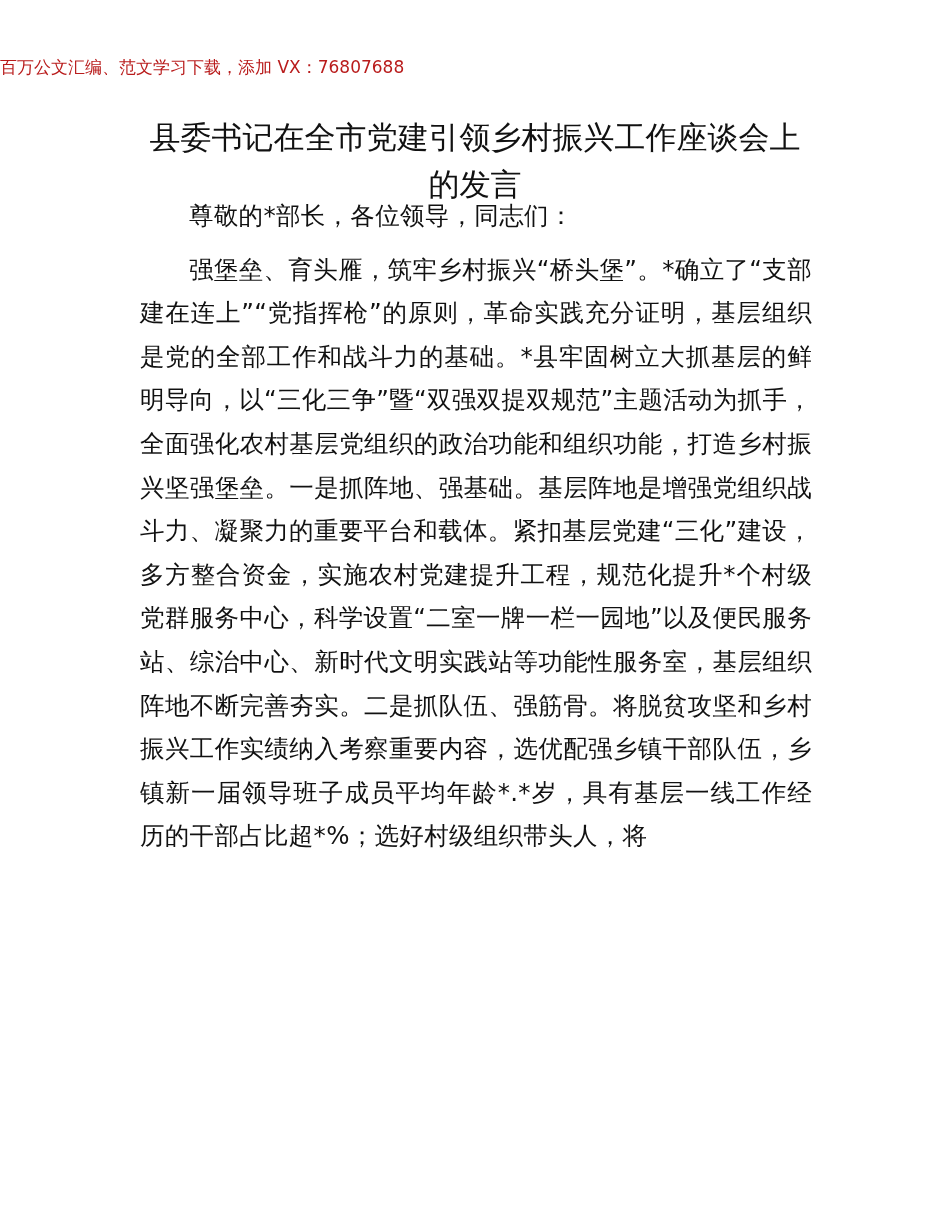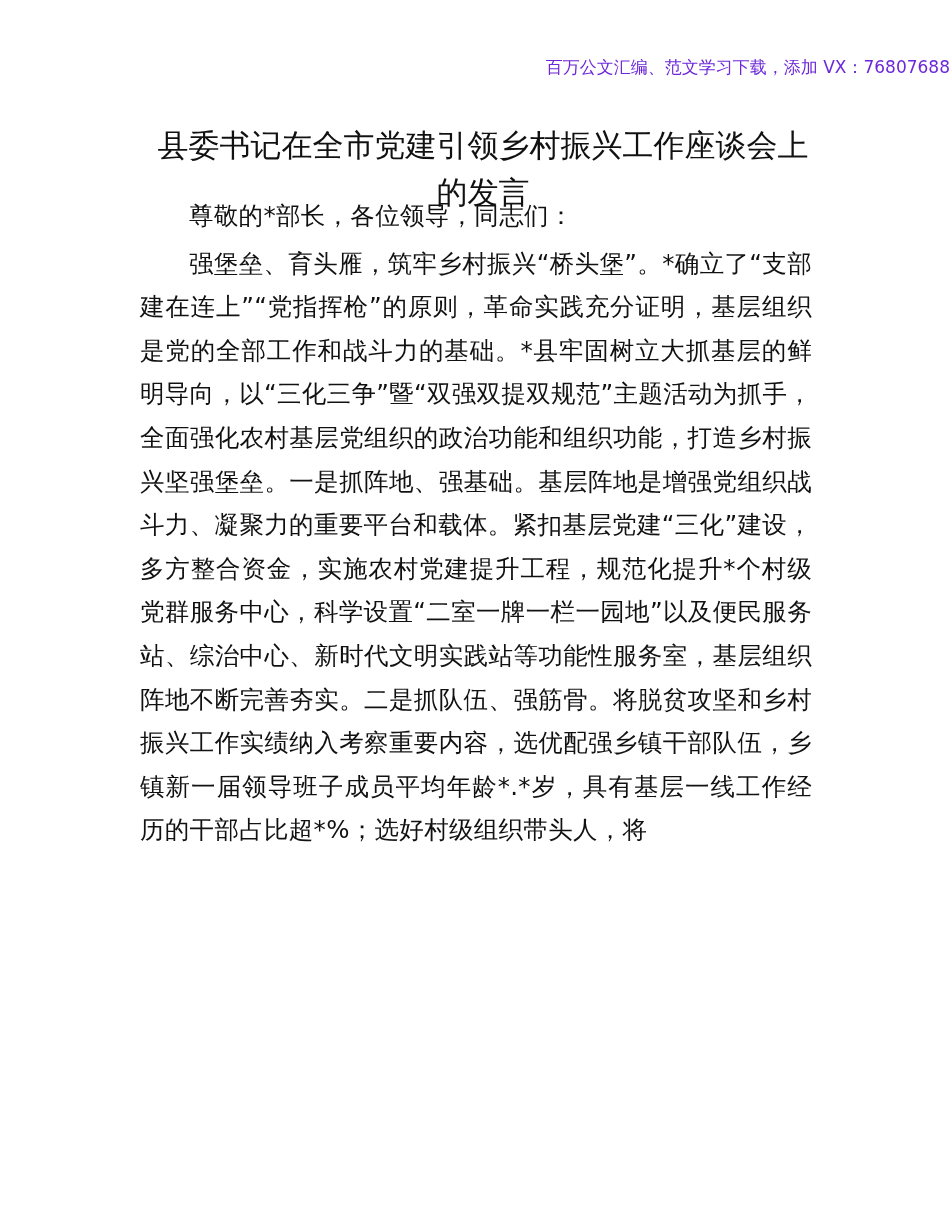--- a/index.html
+++ b/index.html
@@ -13,53 +13,53 @@
       position: relative;
       overflow: hidden;
       font-family: "DejaVu Sans", "Liberation Sans", sans-serif;
       color: #111111;
     }
     .header-note {
       position: absolute;
       top: 56px;
       left: 0;
       width: 950px;
-      text-align: right;
+      text-align: left;
       font-size: 17px;
-      color: #6d28d9;
+      color: #b91c1c;
       letter-spacing: 0px;
     }
     .doc-title {
       position: absolute;
       top: 114px;
       left: 140px;
       width: 670px;
       text-align: center;
       font-size: 31px;
       line-height: 47px;
       color: #111111;
       font-weight: normal;
-      margin: 8px;
+      margin: 0;
     }
     .body-text {
       position: absolute;
       top: 194px;
       left: 140px;
       width: 672px;
     }
     .para {
       margin: 0;
       font-size: 24.5px;
       line-height: 43.6px;
       text-indent: 49px;
       text-align: justify;
       word-break: break-all;
       letter-spacing: 0.3px;
     }
-    .para.greeting { margin-bottom: 4px; }
+    .para.greeting { margin-bottom: 10px; }
     .para.p1 { margin-bottom: 9px; }
   </style>
 </head>
 <body>
 
 <div class="header-note">百万公文汇编、范文学习下载，添加 VX：76807688</div>
 
 <h1 class="doc-title">县委书记在全市党建引领乡村振兴工作座谈会上的发言</h1>
 
 <div class="body-text">

